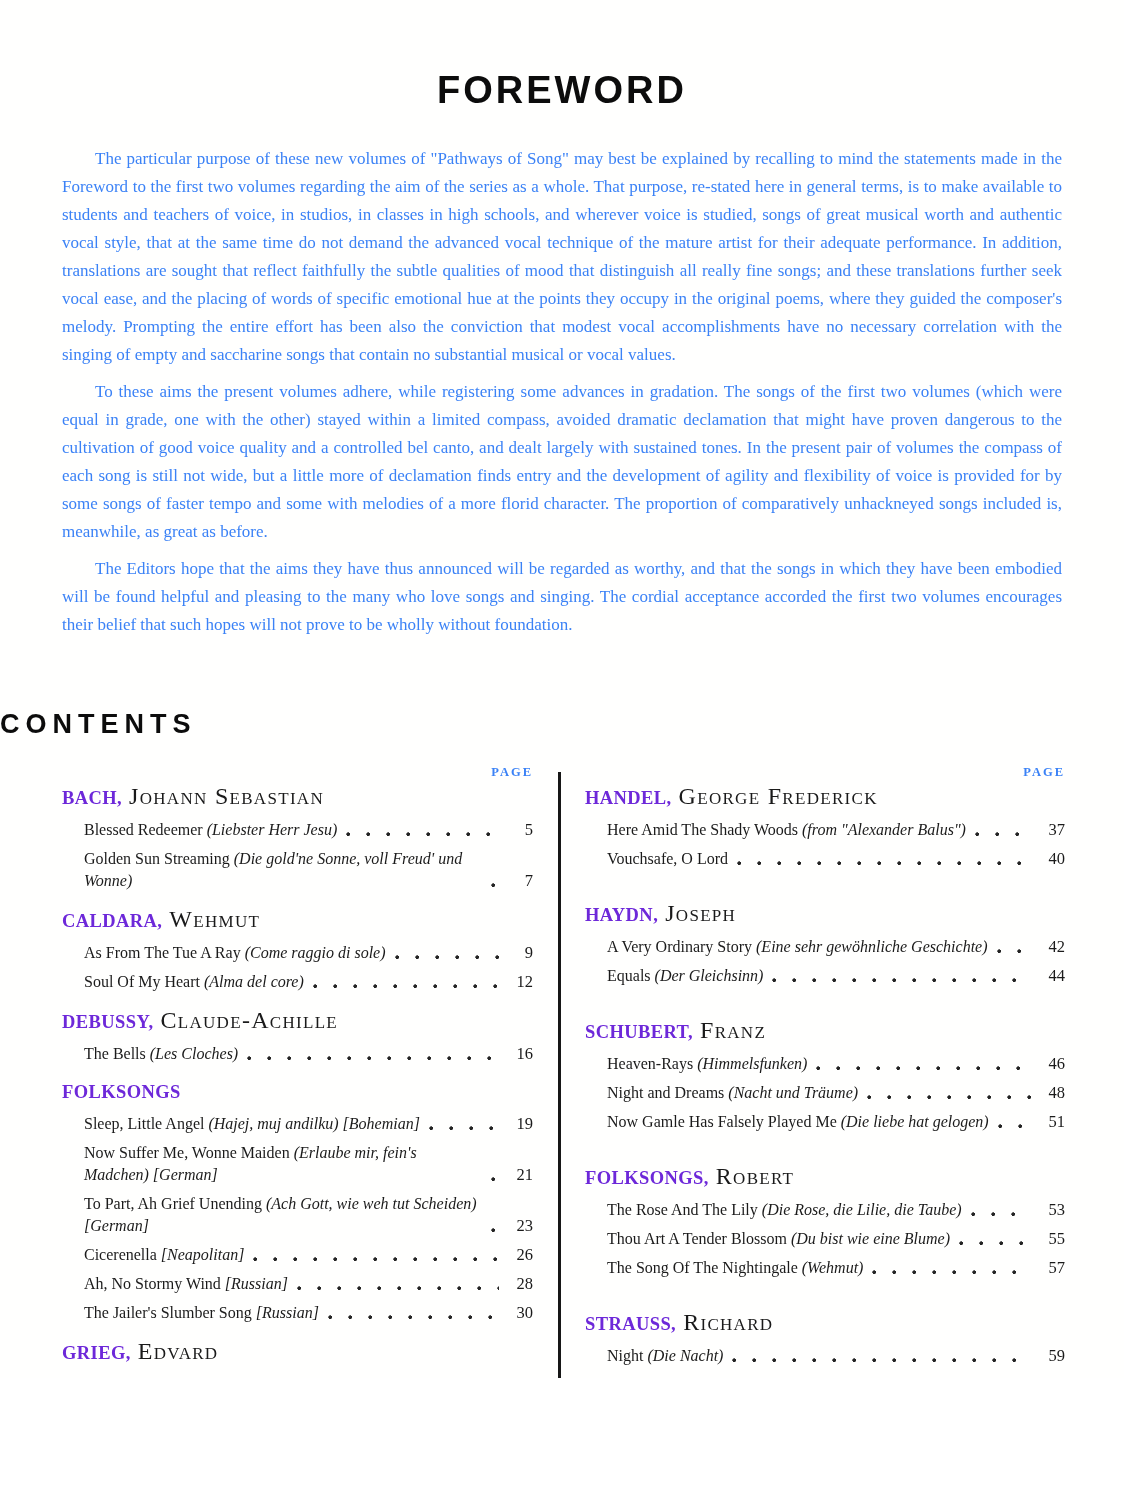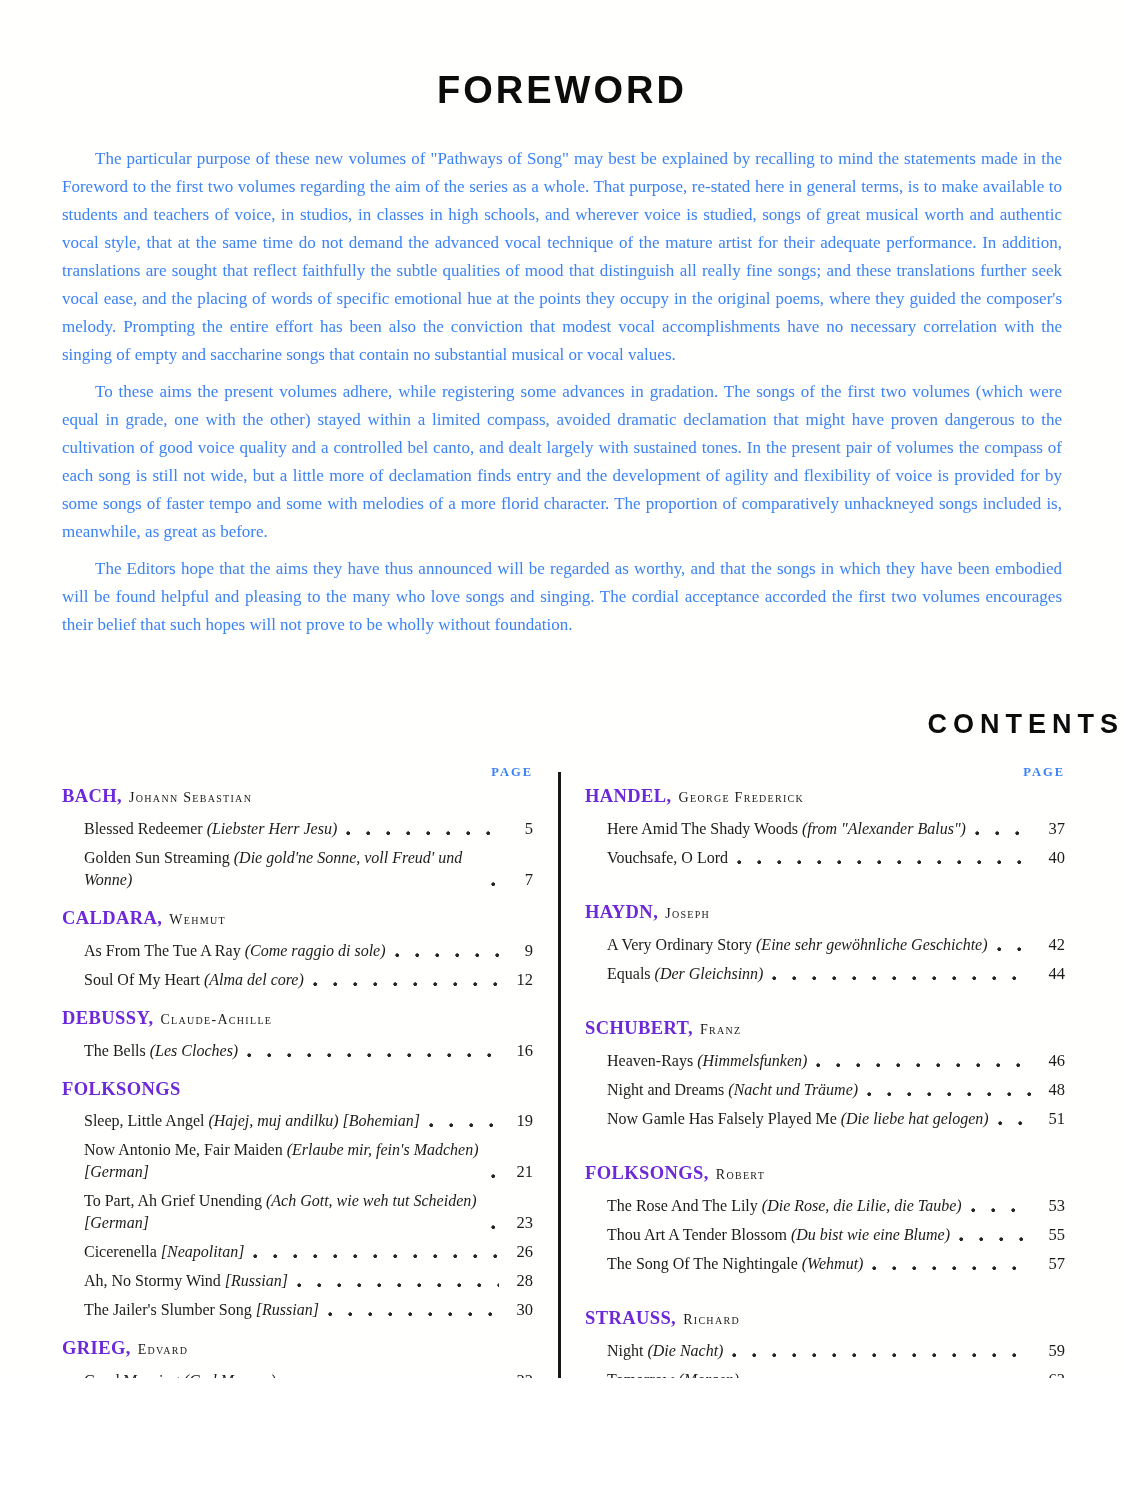--- a/index.html
+++ b/index.html
@@ -32,21 +32,21 @@
     line-height: 28px;
     text-align: justify;
     color: #3b82f6;
   }
   .foreword p { margin: 0 0 9px 0; text-indent: 33px; }
 
   h2.ct-title {
     position: absolute;
     top: 711px; left: 0; right: 0;
     margin: 0;
-    text-align: right;
+    text-align: left;
     font-family: "Liberation Sans", sans-serif;
     font-weight: bold;
     font-size: 27px;
     line-height: 1;
     letter-spacing: 6px;
     color: #0c0c0c;
   }
   .contents {
     position: absolute;
     top: 764px; left: 62px;
@@ -72,21 +72,21 @@
   }
   .section { margin-top: 14px; }
   .col-right .section { margin-top: 30px; }
   .section.first { margin-top: 3px; }
   .composer { font-size: 18.5px; line-height: 27px; white-space: nowrap; }
   .surname { font-weight: bold; letter-spacing: 0.4px; color: #6d28d9; }
   .given {
     font-variant: small-caps;
     font-variant-caps: small-caps;
     letter-spacing: 1.3px;
-    font-size: 14px;
+    font-size: 24px;
     margin-left: 7px;
     color: #1a1a1a;
   }
   .entry {
     display: flex;
     align-items: flex-end;
     margin: 7px 0 0 22px;
     font-size: 16px;
     line-height: 22px;
   }
@@ -157,21 +157,21 @@
           </div>
         </div>
         <div class="section">
           <div class="composer"><span class="surname">FOLKSONGS</span></div>
           <div class="entry">
             <span class="t"><span>Sleep, Little Angel </span><span class="it">(Hajej, muj andilku) [Bohemian]</span></span>
             <span class="leader"></span>
             <span class="pg">19</span>
           </div>
           <div class="entry">
-            <span class="t"><span>Now Antonio Me, Fair Maiden </span><span class="it">(Erlaube mir, fein's Madchen) [German]</span></span>
+            <span class="t"><span>Now Suffer Me, Wonne Maiden </span><span class="it">(Erlaube mir, fein's Madchen) [German]</span></span>
             <span class="leader"></span>
             <span class="pg">21</span>
           </div>
           <div class="entry">
             <span class="t"><span>To Part, Ah Grief Unending </span><span class="it">(Ach Gott, wie weh tut Scheiden) [German]</span></span>
             <span class="leader"></span>
             <span class="pg">23</span>
           </div>
           <div class="entry">
             <span class="t"><span>Cicerenella </span><span class="it">[Neapolitan]</span></span>

